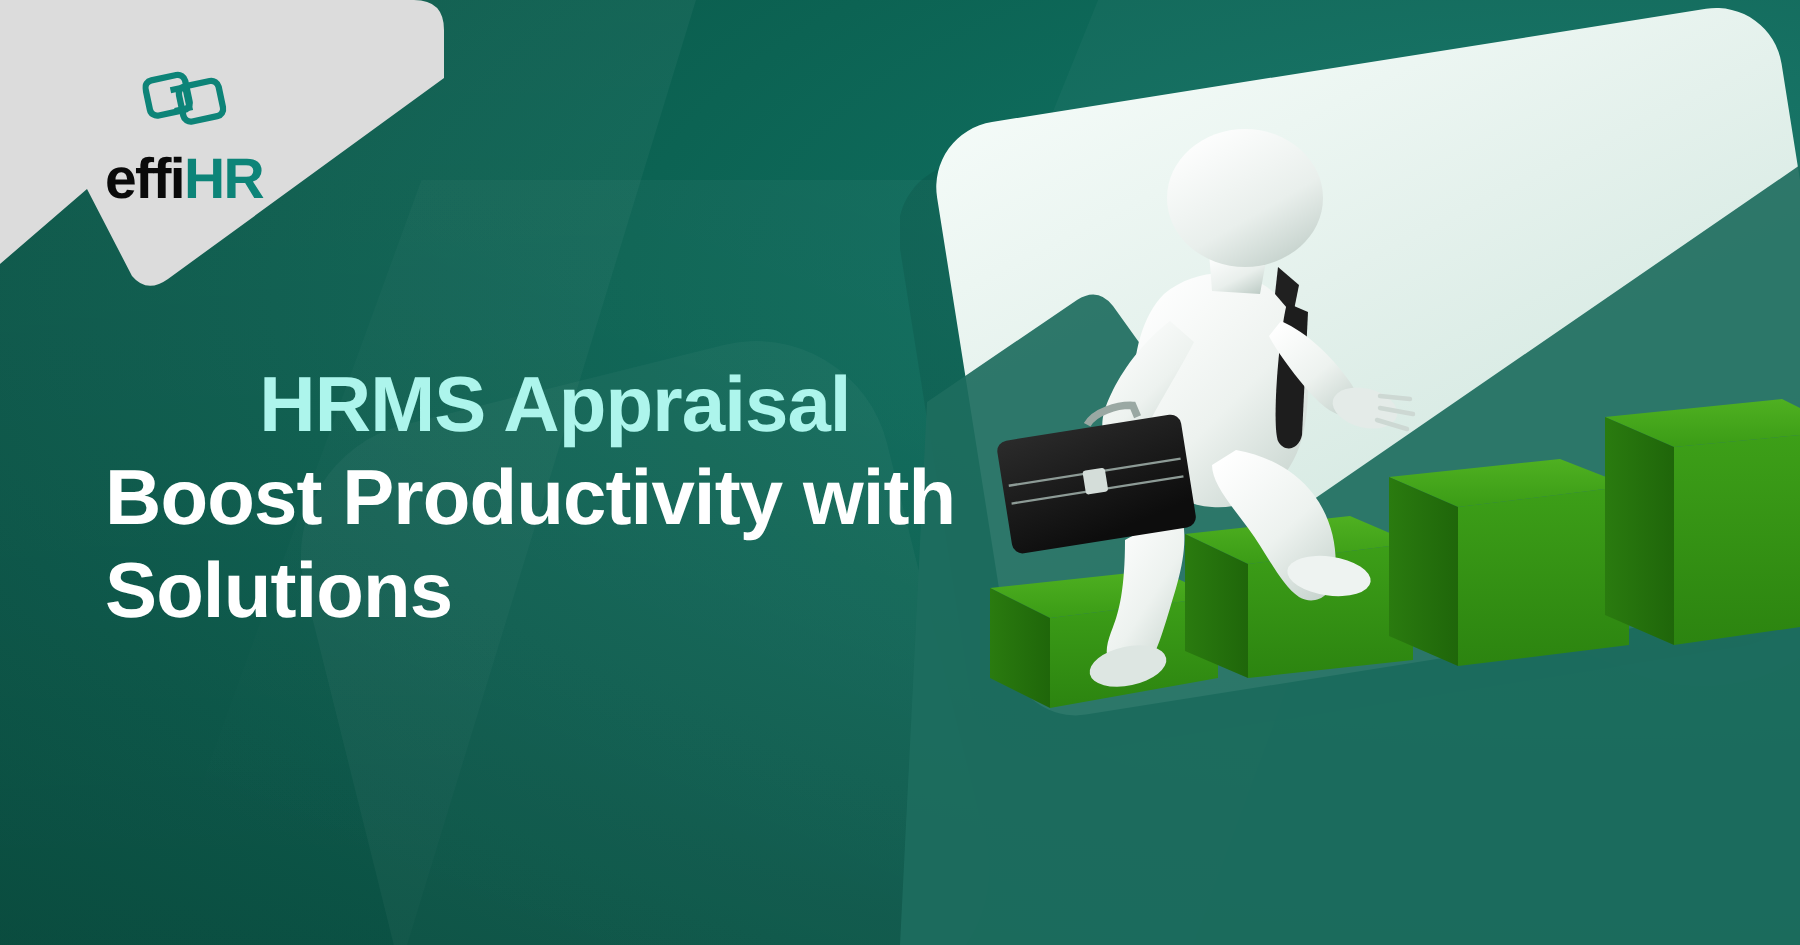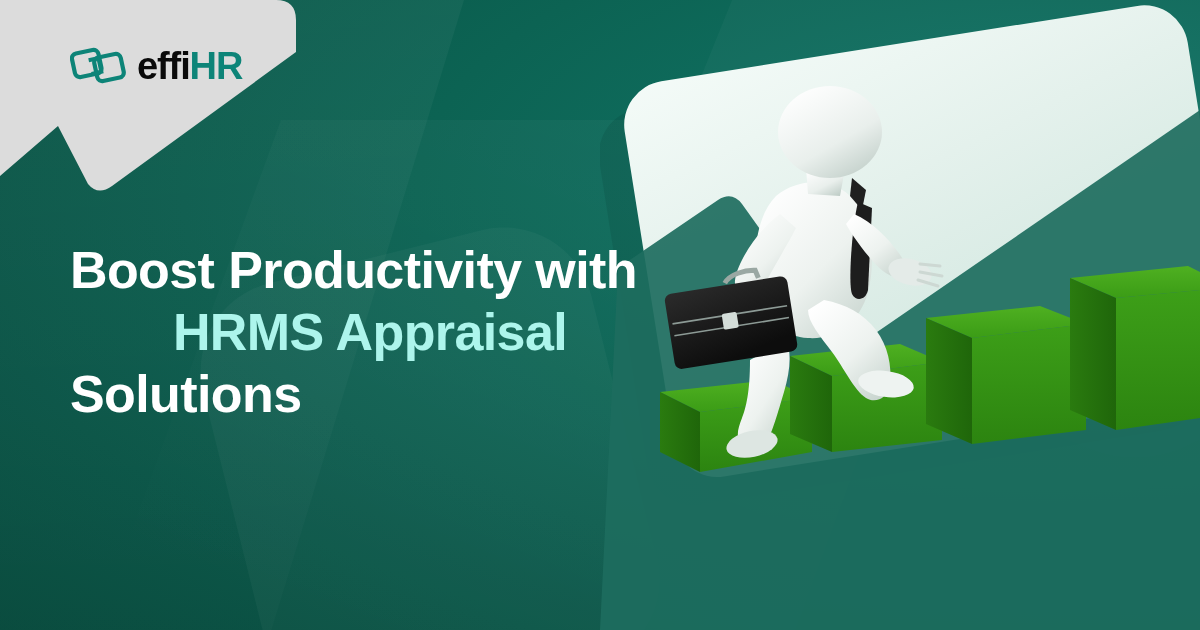--- a/index.html
+++ b/index.html
@@ -47,20 +47,21 @@
     position:absolute; left:0; top:0;
     width:320px; height:210px;
     z-index:20;
   }
   .logo-badge svg{ display:block; width:320px; height:210px; }
 
   .logo-lockup{
     position:absolute; left:70px; top:42px;
     display:flex; align-items:center; gap:11px;
     z-index:22;
+    flex-direction:column;
   }
   .logo-mark{ width:56px; height:48px; display:block; }
   .logo-word{
     font-size:38px; font-weight:bold; letter-spacing:-1.1px;
     line-height:1; white-space:nowrap;
   }
   .logo-word .w-effi{ color:#0a0a0a; }
   .logo-word .w-hr{ color:#0d8478; }
 
   
@@ -112,22 +113,22 @@
         <rect x="25.5" y="13.5" width="27" height="24" rx="5" transform="rotate(-12 39 25.5)"></rect>
       </g>
       <path d="M20 17 h10 v14 h-10" fill="none" stroke="#0d8478" stroke-width="4" transform="rotate(-12 25 24)"></path>
     </svg>
     <div class="logo-word">
       <span class="w-effi">effi</span><span class="w-hr">HR</span>
     </div>
   </div>
 
   <div class="headline">
+    <div class="line l2">HRMS Appraisal</div>
     <div class="line l1">Boost Productivity with</div>
-    <div class="line l2">HRMS Appraisal</div>
     <div class="line l3">Solutions</div>
   </div>
 
   <div class="stage">
     <svg viewBox="0 0 600 630" xmlns="http://www.w3.org/2000/svg" aria-hidden="true">
       <defs>
         <linearGradient id="panelGrad" x1="0" y1="0" x2="0.45" y2="1">
           <stop offset="0%" stop-color="#f4fbf8"></stop>
           <stop offset="45%" stop-color="#e4f1ec"></stop>
           <stop offset="100%" stop-color="#cfe6de"></stop>

